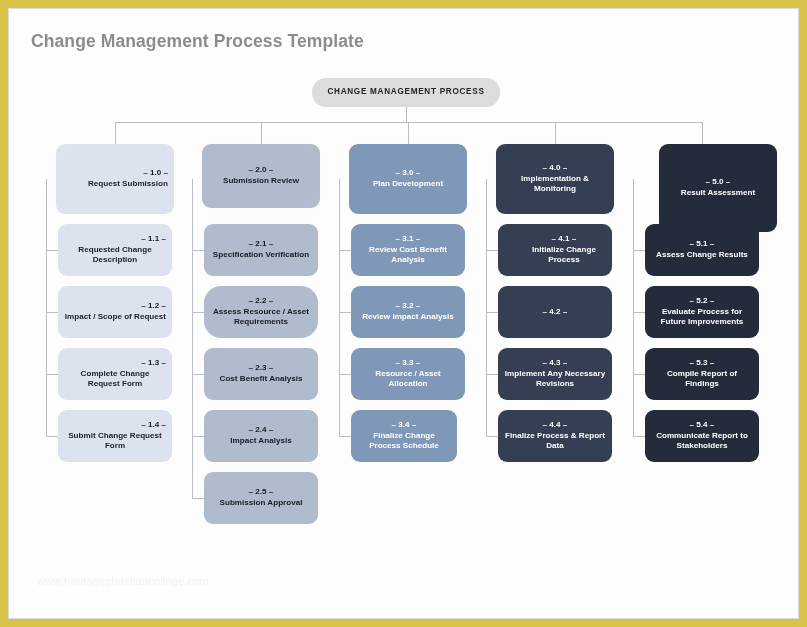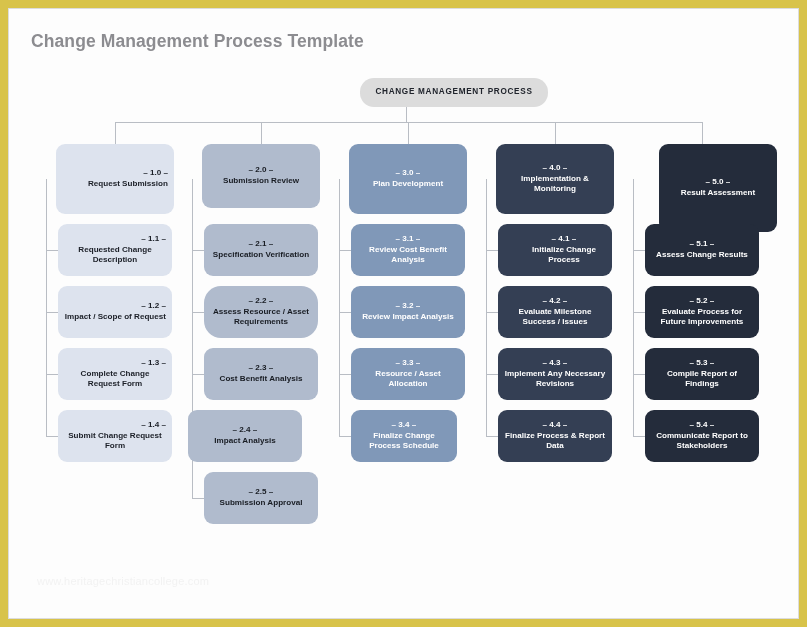--- a/index.html
+++ b/index.html
@@ -68,21 +68,20 @@
   }
   .box .code { display: block; }
   .box .label { display: block; }
 
   .root-box {
     background: #dcdcdc;
     color: #20242c;
     font-size: 8.2px;
     letter-spacing: 0.7px;
     border-radius: 14px;
-    margin-left: 48px;
   }
 
   .c1 { background: #dde3ee; color: #1b1f27; align-items: flex-end; }
   .c2 { background: #b0bbcd; color: #181c23; }
   .c3 { background: #8098b8; color: #ffffff; }
   .c4 { background: #343f54; color: #ffffff; }
   .c5 { background: #242c3b; color: #ffffff; }
 
   .head  { font-size: 8.1px; }
   .child { font-size: 8.1px; }
@@ -174,21 +173,21 @@
           <span class="label">Specification Verification</span>
         </div>
         <div class="box c2 child" style="left: 195px; top: 277px; width: 114px; height: 52px; border-radius: 17px;">
           <span class="code">– 2.2 –</span>
           <span class="label">Assess Resource / Asset Requirements</span>
         </div>
         <div class="box c2 child" style="left: 195px; top: 339px; width: 114px; height: 52px;">
           <span class="code">– 2.3 –</span>
           <span class="label">Cost Benefit Analysis</span>
         </div>
-        <div class="box c2 child" style="left: 179px; top: 401px; width: 114px; height: 52px; text-align: center;">
+        <div class="box c2 child" style="left: 195px; top: 401px; width: 114px; height: 52px; text-align: center;">
           <span class="code">– 2.4 –</span>
           <span class="label">Impact Analysis</span>
         </div>
         <div class="box c2 child" style="left: 195px; top: 463px; width: 114px; height: 52px;">
           <span class="code">– 2.5 –</span>
           <span class="label">Submission Approval</span>
         </div>
         <div class="box c3 head" style="left: 340px; top: 135px; width: 118px; height: 70px;">
           <span class="code">– 3.0 –</span>
           <span class="label">Plan Development</span>
@@ -212,21 +211,20 @@
         <div class="box c4 head" style="left: 487px; top: 135px; width: 118px; height: 70px;">
           <span class="code">– 4.0 –</span>
           <span class="label">Implementation &amp; Monitoring</span>
         </div>
         <div class="box c4 child" style="left: 489px; top: 215px; width: 114px; height: 52px; padding-left: 24px;">
           <span class="code">– 4.1 –</span>
           <span class="label">Initialize Change Process</span>
         </div>
         <div class="box c4 child" style="left: 489px; top: 277px; width: 114px; height: 52px;">
           <span class="code">– 4.2 –</span>
-          <span class="label">Evaluate Milestone Success / Issues</span>
         </div>
         <div class="box c4 child" style="left: 489px; top: 339px; width: 114px; height: 52px;">
           <span class="code">– 4.3 –</span>
           <span class="label">Implement Any Necessary Revisions</span>
         </div>
         <div class="box c4 child" style="left: 489px; top: 401px; width: 114px; height: 52px;">
           <span class="code">– 4.4 –</span>
           <span class="label">Finalize Process &amp; Report Data</span>
         </div>
         <div class="box c5 head" style="left: 634px; top: 135px; width: 118px; height: 88px; margin-left: 16px;">

